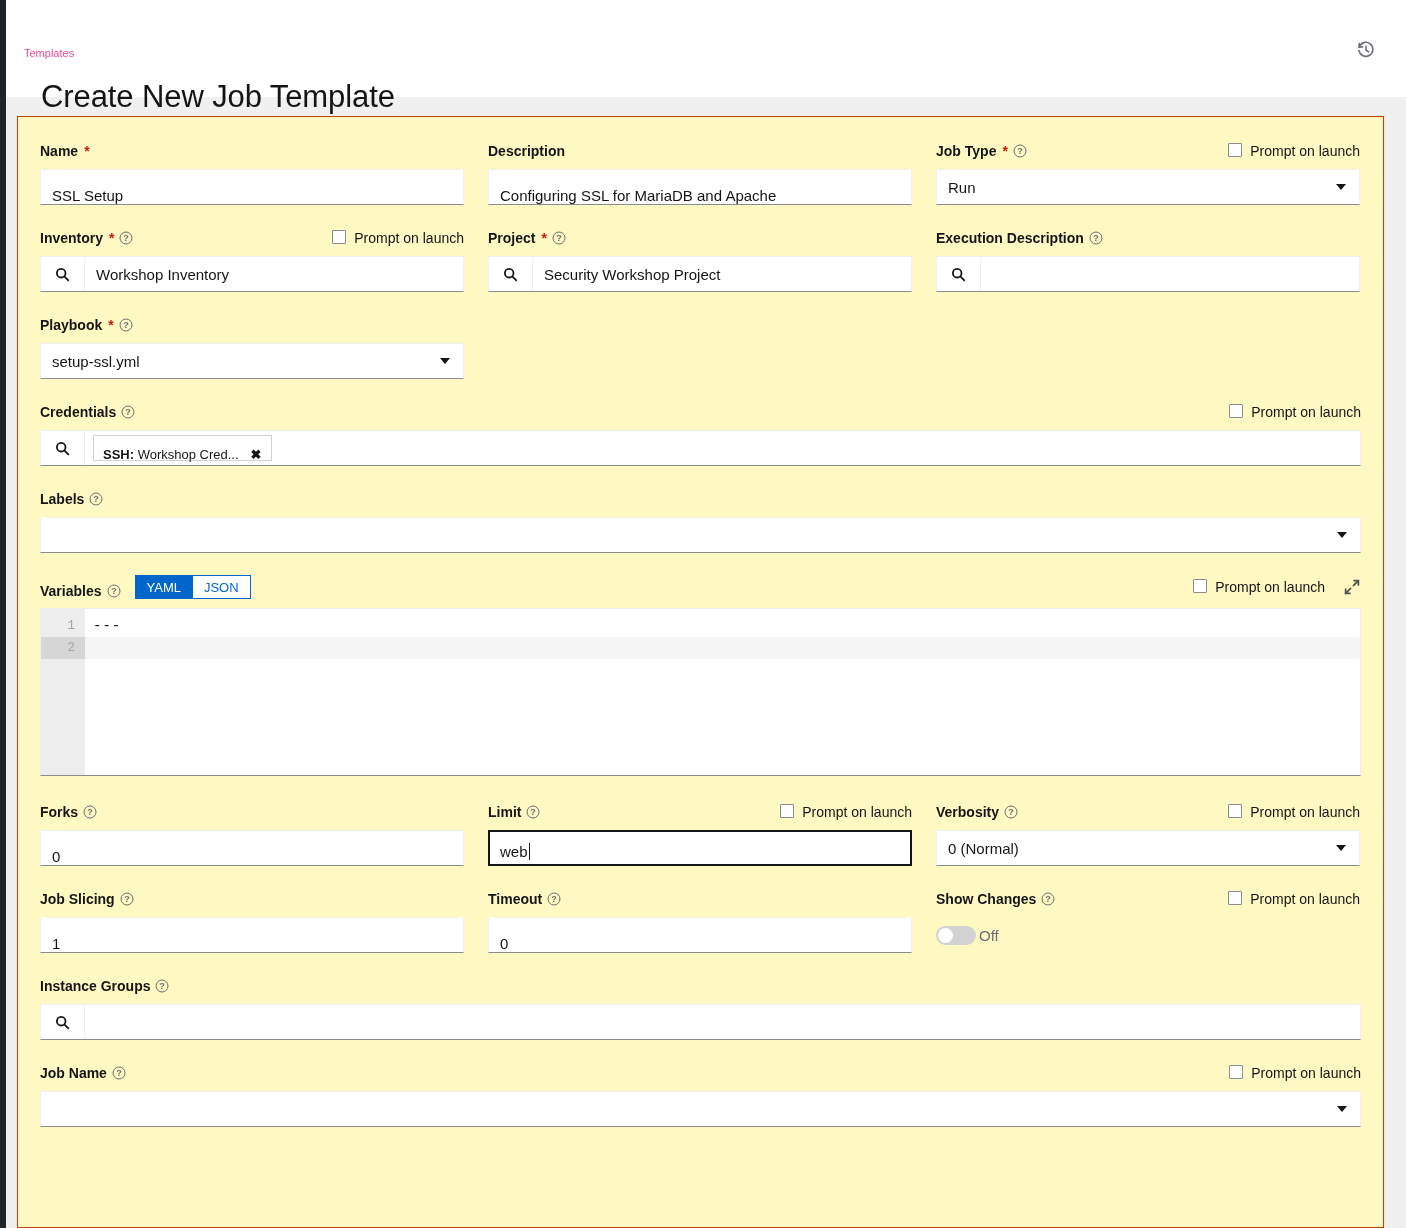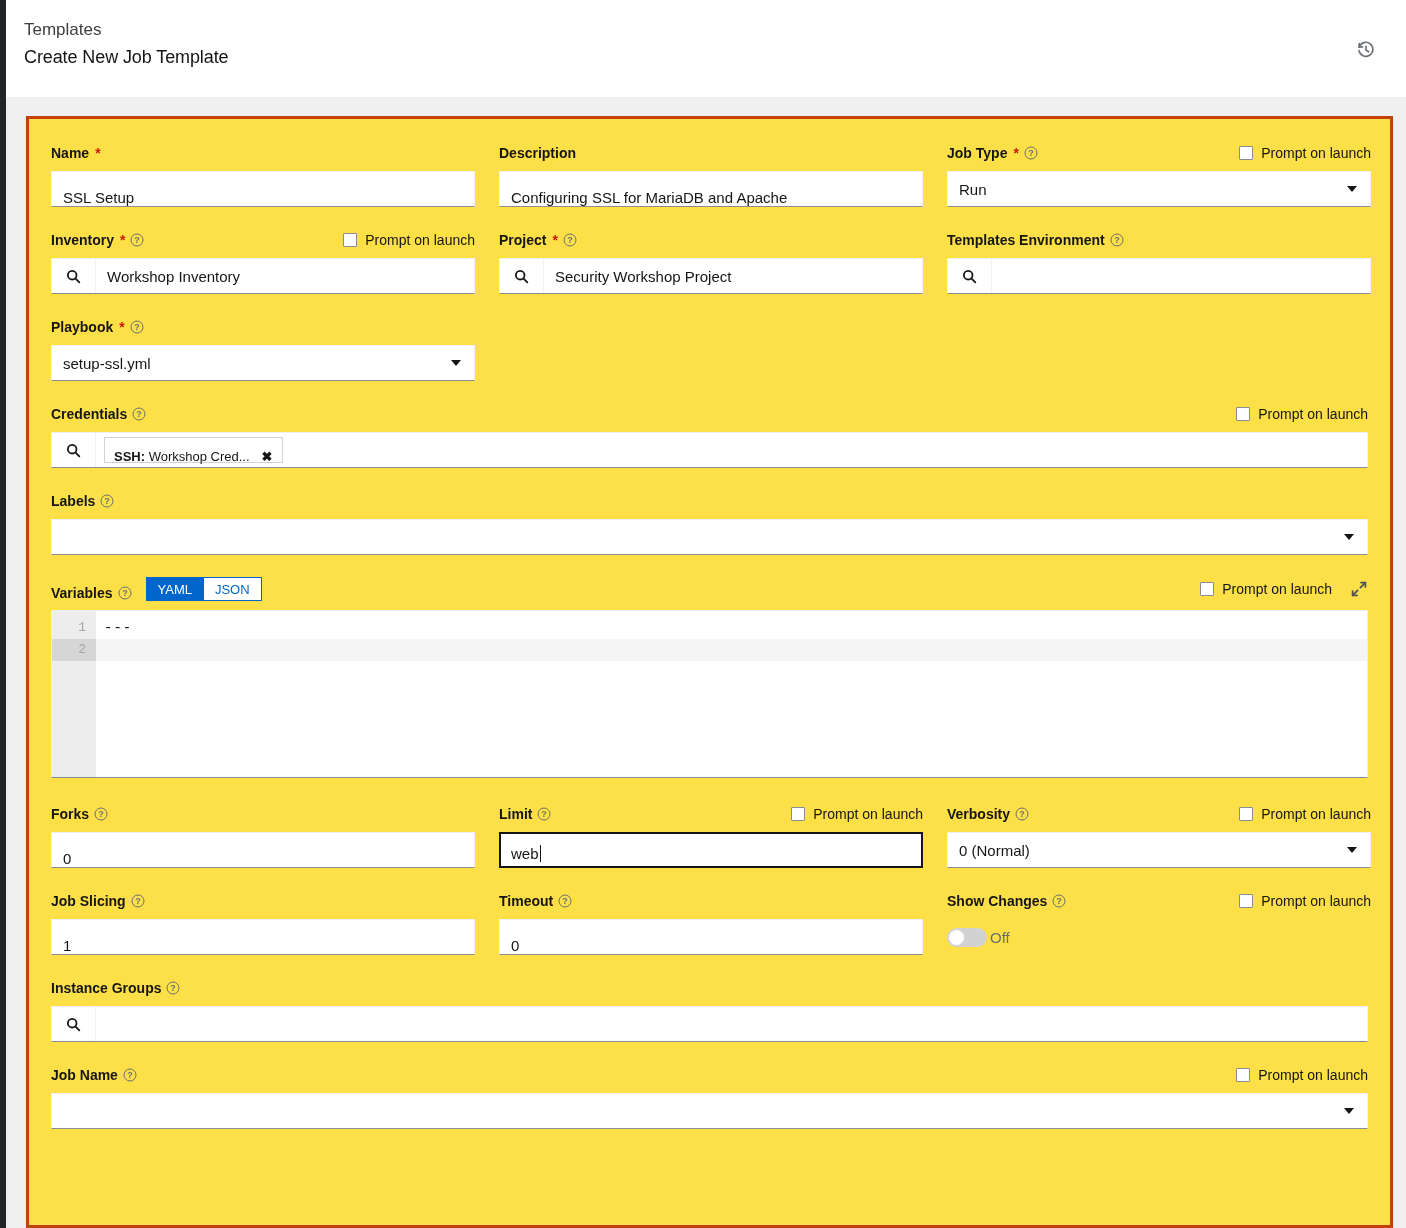--- a/index.html
+++ b/index.html
@@ -32,52 +32,53 @@
   }
 
   
   .header {
     background: #ffffff;
     padding: 18px 24px 16px 18px;
     height: 97px;
     position: relative;
   }
   .breadcrumb {
-    font-size: 17px;
-    color: #404040;
+    font-size: 11px;
+    color: #ec4899;
     line-height: 1.4;
     margin-bottom: 5px;
     cursor: pointer;
+    margin-top: 28px;
   }
   .page-title {
-    font-size: 18px;
+    font-size: 31px;
     font-weight: 400;
     color: #151515;
     line-height: 1.2;
-    margin: 0;
+    margin: 17px;
     letter-spacing: -0.1px;
   }
   .history-btn {
     position: absolute;
     right: 26px;
     top: 36px;
     width: 28px; height: 28px;
     display: flex; align-items: center; justify-content: center;
     cursor: pointer;
     color: #6a6e73;
   }
 
   
   .card {
     position: absolute;
-    left: 20px;
+    left: 11px;
     top: 116px;
     width: 1367px;
-    background: #fde047;
-    border: 3px solid #c2410c;
+    background: #fef9c3;
+    border: 1px solid #c2410c;
     box-shadow: 0 1px 2px rgba(3,3,3,0.10);
     padding: 24px 22px 0 22px;
     min-height: 1112px;
   }
 
   
   .row {
     display: flex;
     gap: 24px;
     margin-bottom: 23px;
@@ -207,21 +208,21 @@
     font-size: 13px;
     color: #151515;
     line-height: 1;
     font-weight: 700;
     padding: 0 2px;
   }
 
   
   .checkbox-wrap {
     display: flex;
-    align-items: center;
+    align-items: flex-start;
     gap: 8px;
     font-size: 14px;
     color: #151515;
     cursor: pointer;
     white-space: nowrap;
   }
   .cbox {
     width: 14px; height: 14px;
     border: 1px solid #8a8d90;
     background: #fff;
@@ -438,21 +439,21 @@
                 <line x1="10.2" y1="10.2" x2="14.2" y2="14.2" stroke-linecap="round"></line>
               </svg>
           </span>
           <span class="val">Security Workshop Project</span>
         </div>
       </div>
 
       <div class="col">
         <div class="field-head">
           <span class="label">
-            <span>Templates Environment</span>
+            <span>Execution Description</span>
             <span class="help-icon">
               <svg width="14" height="14" viewBox="0 0 14 14">
                   <circle cx="7" cy="7" r="6" fill="none" stroke="#6a6e73" stroke-width="1"></circle>
                   <text x="7" y="10.4" font-size="9" fill="#6a6e73" text-anchor="middle" font-family="Liberation Sans, sans-serif">?</text>
                 </svg>
             </span>
           </span>
         </div>
         <div class="input-search">
           <span class="search-btn">

